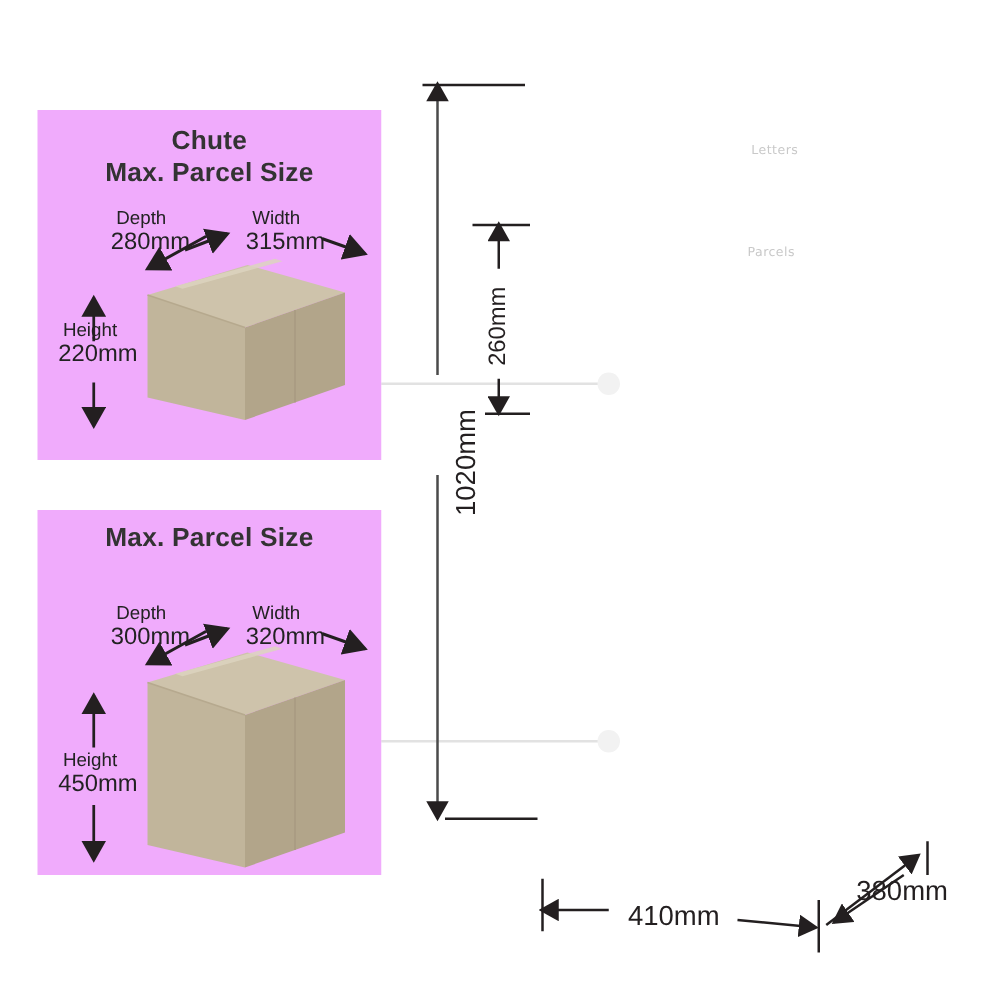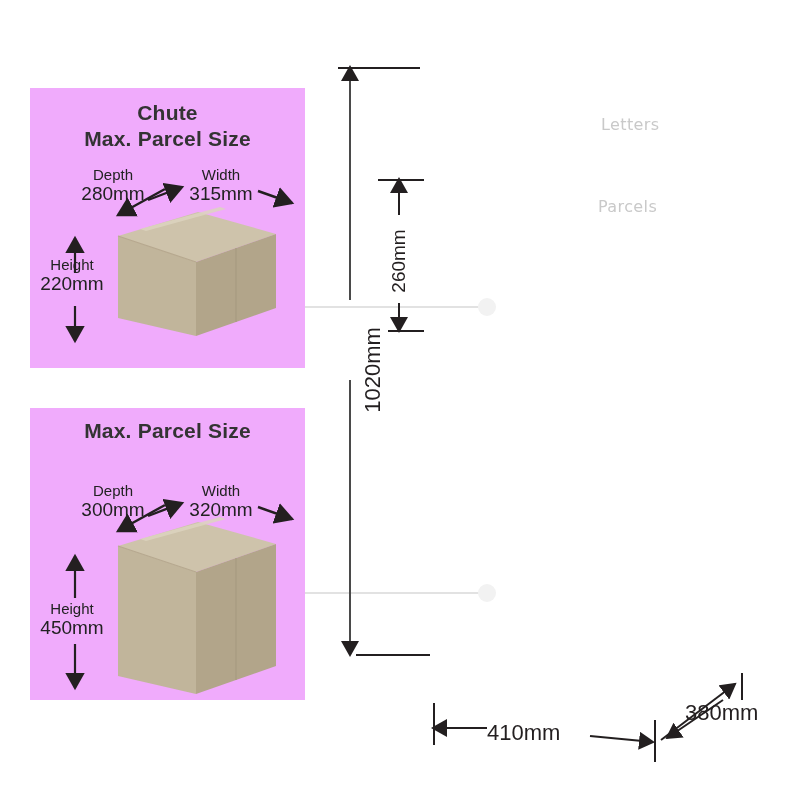--- a/index.html
+++ b/index.html
@@ -8,28 +8,28 @@
   .stage{position:absolute;inset:0;width:800px;height:800px;}
 
   
   .panel{position:absolute;background:#f0abfc;}
   .panel-title{position:absolute;left:0;right:0;text-align:center;
       font-size:21px;line-height:26px;font-weight:700;color:#333;letter-spacing:.2px;}
   .panel-title span{display:block;}
 
   
   .dimtxt{position:absolute;font-size:15px;line-height:17px;color:#222;text-align:center;white-space:nowrap;}
-  .dimtxt .big{font-size:19px;line-height:22px;}
+  .dimtxt .big{font-size:19px;line-height:22px;text-align:right;}
 
   
   svg.ovl{position:absolute;left:0;top:0;width:800px;height:800px;overflow:visible;}
 
   
   .mbx{position:absolute;}
-  .mb-label{position:absolute;color:#c9c9c9;font-size:16px;letter-spacing:.4px;
+  .mb-label{position:absolute;color:#c9c9c9;font-size:10px;letter-spacing:.4px;
             font-family:"DejaVu Sans",sans-serif;}
 
   .callout-line{position:absolute;background:#e2e2e2;height:2px;}
   .callout-dot{position:absolute;width:18px;height:18px;border-radius:50%;background:#f2f2f2;}
 </style>
 </head>
 <body>
 
 <div class="stage">
 
@@ -149,21 +149,21 @@
   </svg>
 
   <div style="position:absolute;left:313px;top:355px;width:120px;text-align:center;font-size:22px;
               transform:rotate(-90deg);transform-origin:50% 50%;background:#fff;padding:2px 0;">1020mm</div>
 
   <div style="position:absolute;left:357px;top:249px;width:84px;text-align:center;font-size:19px;
               transform:rotate(-90deg);transform-origin:50% 50%;background:#fff;padding:1px 0;">260mm</div>
 
   <div style="position:absolute;left:495px;top:217px;width:96px;text-align:center;font-size:22px;color:#ffffff;">365mm</div>
 
-  <div style="position:absolute;left:487px;top:720px;width:104px;text-align:left;font-size:22px;">410mm</div>
+  <div style="position:absolute;left:487px;top:720px;width:104px;text-align:center;font-size:22px;">410mm</div>
 
   <div style="position:absolute;left:685px;top:700px;width:104px;text-align:left;font-size:22px;">380mm</div>
 
   <div class="panel" style="left:30px;top:88px;width:275px;height:280px;">
 
     <div class="panel-title" style="top:12px;">
       <span>Chute</span>
       <span>Max. Parcel Size</span>
     </div>
 

